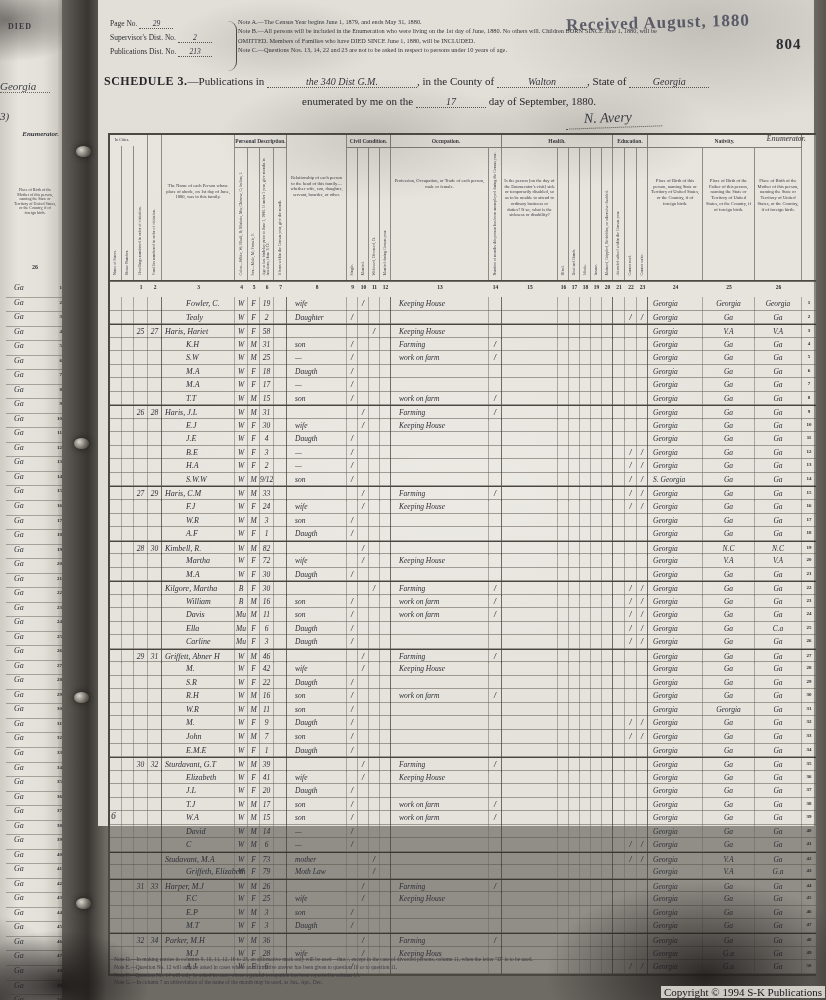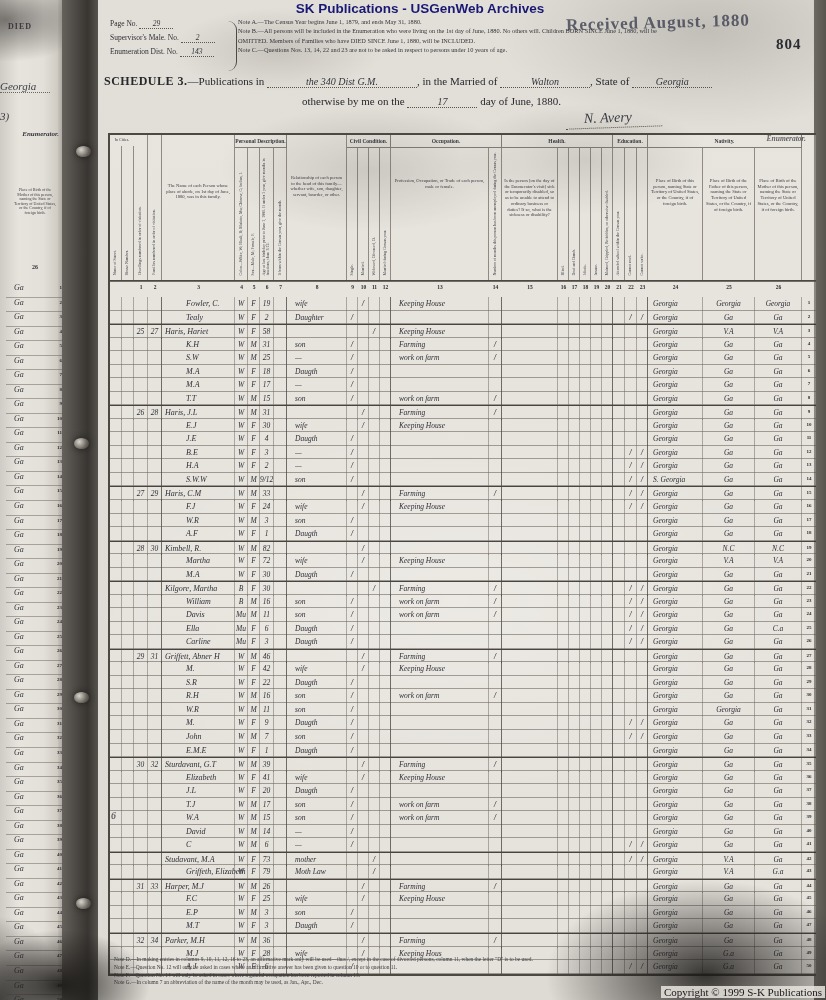--- a/index.html
+++ b/index.html
@@ -20,21 +20,21 @@
   #facing-rows{position:absolute;left:6px;top:283px;width:56px;}
   .fac-row{position:relative;height:13.54px;border-bottom:1px solid rgba(90,85,78,.45);}
   .fac-ga{position:absolute;left:8px;top:0px;font-style:italic;font-size:8px;color:#34353c;}
   .fac-n{position:absolute;right:0px;top:2px;font-size:5px;font-weight:bold;color:#2c2c31;}
   
   .gutter{position:absolute;left:58px;top:0;width:48px;height:1000px;
     background:linear-gradient(90deg, rgba(60,56,52,.05) 0%, rgba(55,52,48,.65) 40%, rgba(35,33,30,.72) 62%, rgba(110,106,99,.25) 100%);}
   .brad{position:absolute;width:15px;height:11px;border-radius:50%;
     background:radial-gradient(circle at 35% 35%, #d8d5ce, #6b675f 60%, #35322d);box-shadow:0 0 6px rgba(20,18,16,.8);}
   
-  .page{position:absolute;left:98px;top:0;width:716px;height:1000px;
+  .page{position:absolute;left:98px;top:0;width:716px;height:826px;
     background:
       radial-gradient(220px 90px at 38% 17%, rgba(92,88,82,.28), rgba(0,0,0,0) 70%),
       radial-gradient(180px 80px at 68% 16%, rgba(92,88,82,.25), rgba(0,0,0,0) 70%),
       radial-gradient(150px 60px at 25% 5%, rgba(120,115,108,.25), rgba(0,0,0,0) 70%),
       radial-gradient(300px 140px at 85% 3%, rgba(110,106,100,.28), rgba(0,0,0,0) 70%),
       radial-gradient(500px 260px at 50% 60%, rgba(255,255,252,.25), rgba(0,0,0,0) 75%),
       linear-gradient(#e2dfd8,#dedbd4);}
   .right-edge{position:absolute;right:0;top:0;width:13px;height:1000px;
     background:linear-gradient(90deg, rgba(0,0,0,0), rgba(70,67,62,.55));}
   .br-shadow{position:absolute;right:-40px;bottom:-70px;width:320px;height:190px;border-radius:50%;
@@ -318,45 +318,45 @@
     <div class="brad" style="left:16px;top:692px;"></div>
     <div class="brad" style="left:18px;top:898px;"></div>
   </div>
 
   <div class="page">
 
     <div class="meta">
       <div class="brace"></div>
       <div class="line"><span>Page No.</span>
         <span class="dots hand">29</span></div>
-      <div class="line"><span>Supervisor's Male. No.</span>
+      <div class="line"><span>Supervisor's Dist. No.</span>
         <span class="dots hand">2</span></div>
-      <div class="line"><span>Enumeration Dist. No.</span>
-        <span class="dots hand">143</span></div>
+      <div class="line"><span>Publications Dist. No.</span>
+        <span class="dots hand">213</span></div>
     </div>
 
     <div class="notes">
       <div>Note A.—The Census Year begins June 1, 1879, and ends May 31, 1880.</div>
       <div>Note B.—All persons will be included in the Enumeration who were living on the 1st day of June, 1880.  No others will.  Children BORN SINCE June 1, 1880, will be OMITTED.  Members of Families who have DIED SINCE June 1, 1880, will be INCLUDED.</div>
       <div>Note C.—Questions Nos. 13, 14, 22 and 23 are not to be asked in respect to persons under 10 years of age.</div>
     </div>
 
     <div class="stamp">Received August, 1880</div>
     <div class="pgnum">804</div>
 
     <div class="sched">
       <b>SCHEDULE 3.</b><span>—Publications in</span>
-      <span class="blank" style="min-width:150px;">the 340 Dist G.M.</span><span>, in the Married of</span>
+      <span class="blank" style="min-width:150px;">the 340 Dist G.M.</span><span>, in the County of</span>
       <span class="blank" style="min-width:90px;">Walton</span><span>, State of</span>
       <span class="blank" style="min-width:80px;">Georgia</span>
     </div>
     <div class="sched2">
-      <span>otherwise by me on the</span>
+      <span>enumerated by me on the</span>
       <span class="blank" style="min-width:70px;">17</span>
-      <span>day of June, 1880.</span>
+      <span>day of September, 1880.</span>
     </div>
     <div class="sig">N. Avery</div>
     <div class="enum-lab">Enumerator.</div>
     <div class="stray">6</div>
 
     <div class="tbl">
       <div id="thead">
           <div class="incities">In Cities.</div>
           <div class="gband" style="left: 125px; width: 52px;">Personal Description.</div>
           <div class="gband" style="left: 237px; width: 44px;">Civil Condition.</div>
@@ -536,15 +536,14 @@
       <div>Note E.—Question No. 12 will only be asked in cases where an affirmative answer has been given to question 10 or to question 11.</div>
       <div>Note F.—Question No. 14 will only be asked in cases where a gainful occupation has been reported in column 13.</div>
       <div>Note G.—In column 7 an abbreviation of the name of the month may be used, as Jan., Apr., Dec.</div>
     </div>
   </div>
 
   <div class="right-edge"></div>
   <div class="bl-shadow"></div>
   <div class="br-shadow"></div>
 
-  <div class="banner">SK Publications - USGenWeb Archives</div>
-  <div class="copyright">Copyright © 1999 S-K Publications</div>
+  <div class="copyright">Copyright © 1994 S-K Publications</div>
 </div>
 
 </body></html>

